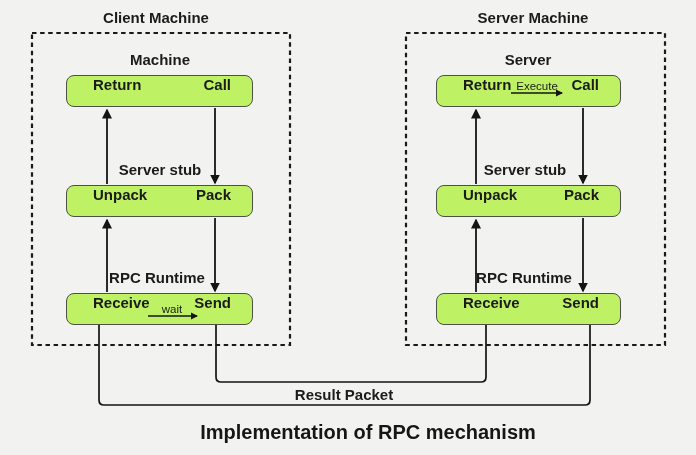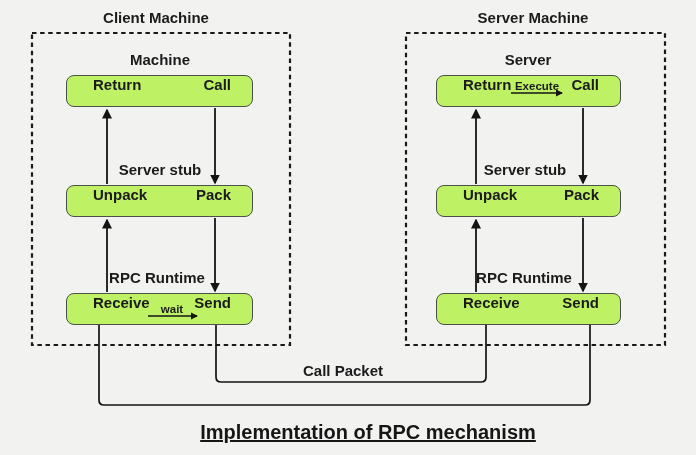--- a/index.html
+++ b/index.html
@@ -36,32 +36,31 @@
     font-size:15px;
     font-weight:600;
     line-height:17px;
     z-index:2;
   }
   .small-lbl{
     position:absolute;
     transform:translateX(-50%);
     white-space:nowrap;
     font-size:11.5px;
-    font-weight:700;
+    font-weight:400;
     z-index:4;
   }
   .title{
     position:absolute;
     transform:translateX(-50%);
     white-space:nowrap;
     font-size:20px;
     font-weight:700;
     color:#161616;
     z-index:2;
-    text-decoration:underline;
   }
 </style>
 </head>
 <body>
 
 <div class="canvas">
 
   <div class="lbl" style="left:156px;top:9px">Client Machine</div>
   <div class="lbl" style="left:533px;top:9px">Server Machine</div>
 
@@ -95,21 +94,21 @@
     <span>Pack</span>
   </div>
   <div class="gbox server-col" style="top:293px">
     <span>Receive</span>
     <span>Send</span>
   </div>
 
   <div class="small-lbl" style="left:172px;top:303px">wait</div>
   <div class="small-lbl" style="left:537px;top:80px">Execute</div>
 
-  <div class="lbl" style="left:343px;top:362px">Call Packet</div>
+  <div class="lbl" style="left:344px;top:386px">Result Packet</div>
 
   <div class="title" style="left:368px;top:421px">Implementation of RPC mechanism</div>
 
   <svg class="lines" width="696" height="455" viewBox="0 0 696 455">
     <defs>
       <marker id="ah" viewBox="0 0 10 10" markerWidth="10" markerHeight="10" refX="8.5" refY="5" orient="auto" markerUnits="userSpaceOnUse">
         <path d="M0,0 L10,5 L0,10 Z" fill="#141414"></path>
       </marker>
       <marker id="sh" viewBox="0 0 8 8" markerWidth="8" markerHeight="8" refX="6" refY="4" orient="auto" markerUnits="userSpaceOnUse">
         <path d="M0,0.6 L7,4 L0,7.4 Z" fill="#141414"></path>

